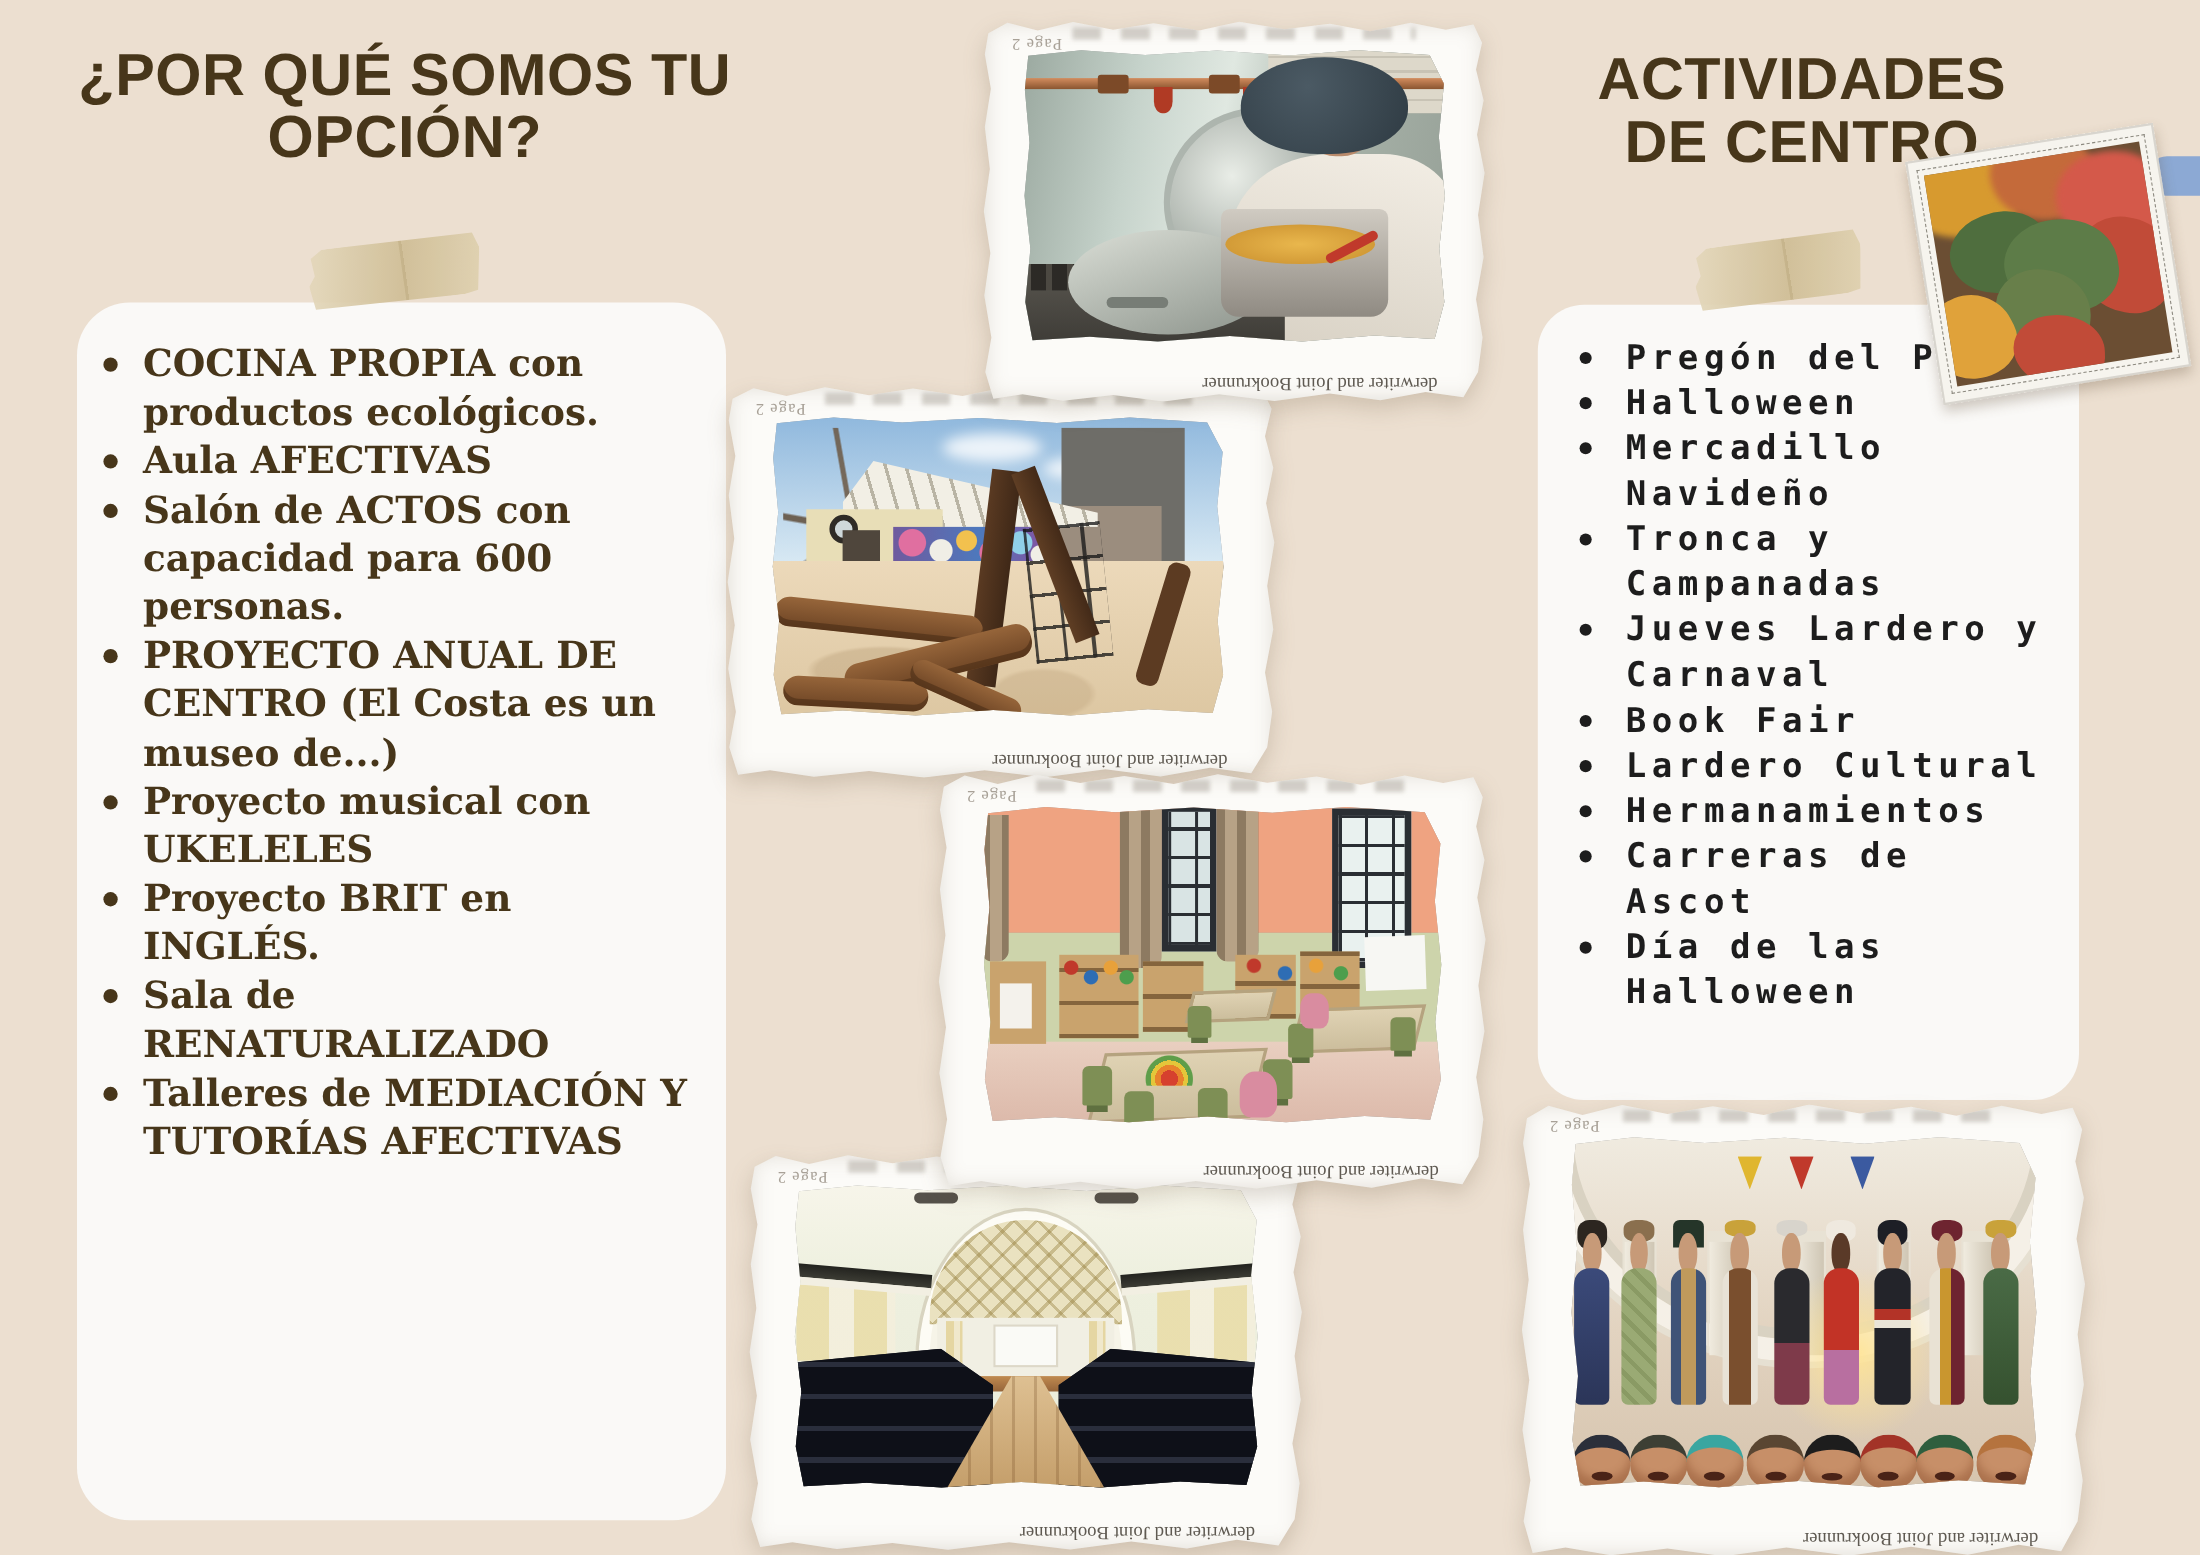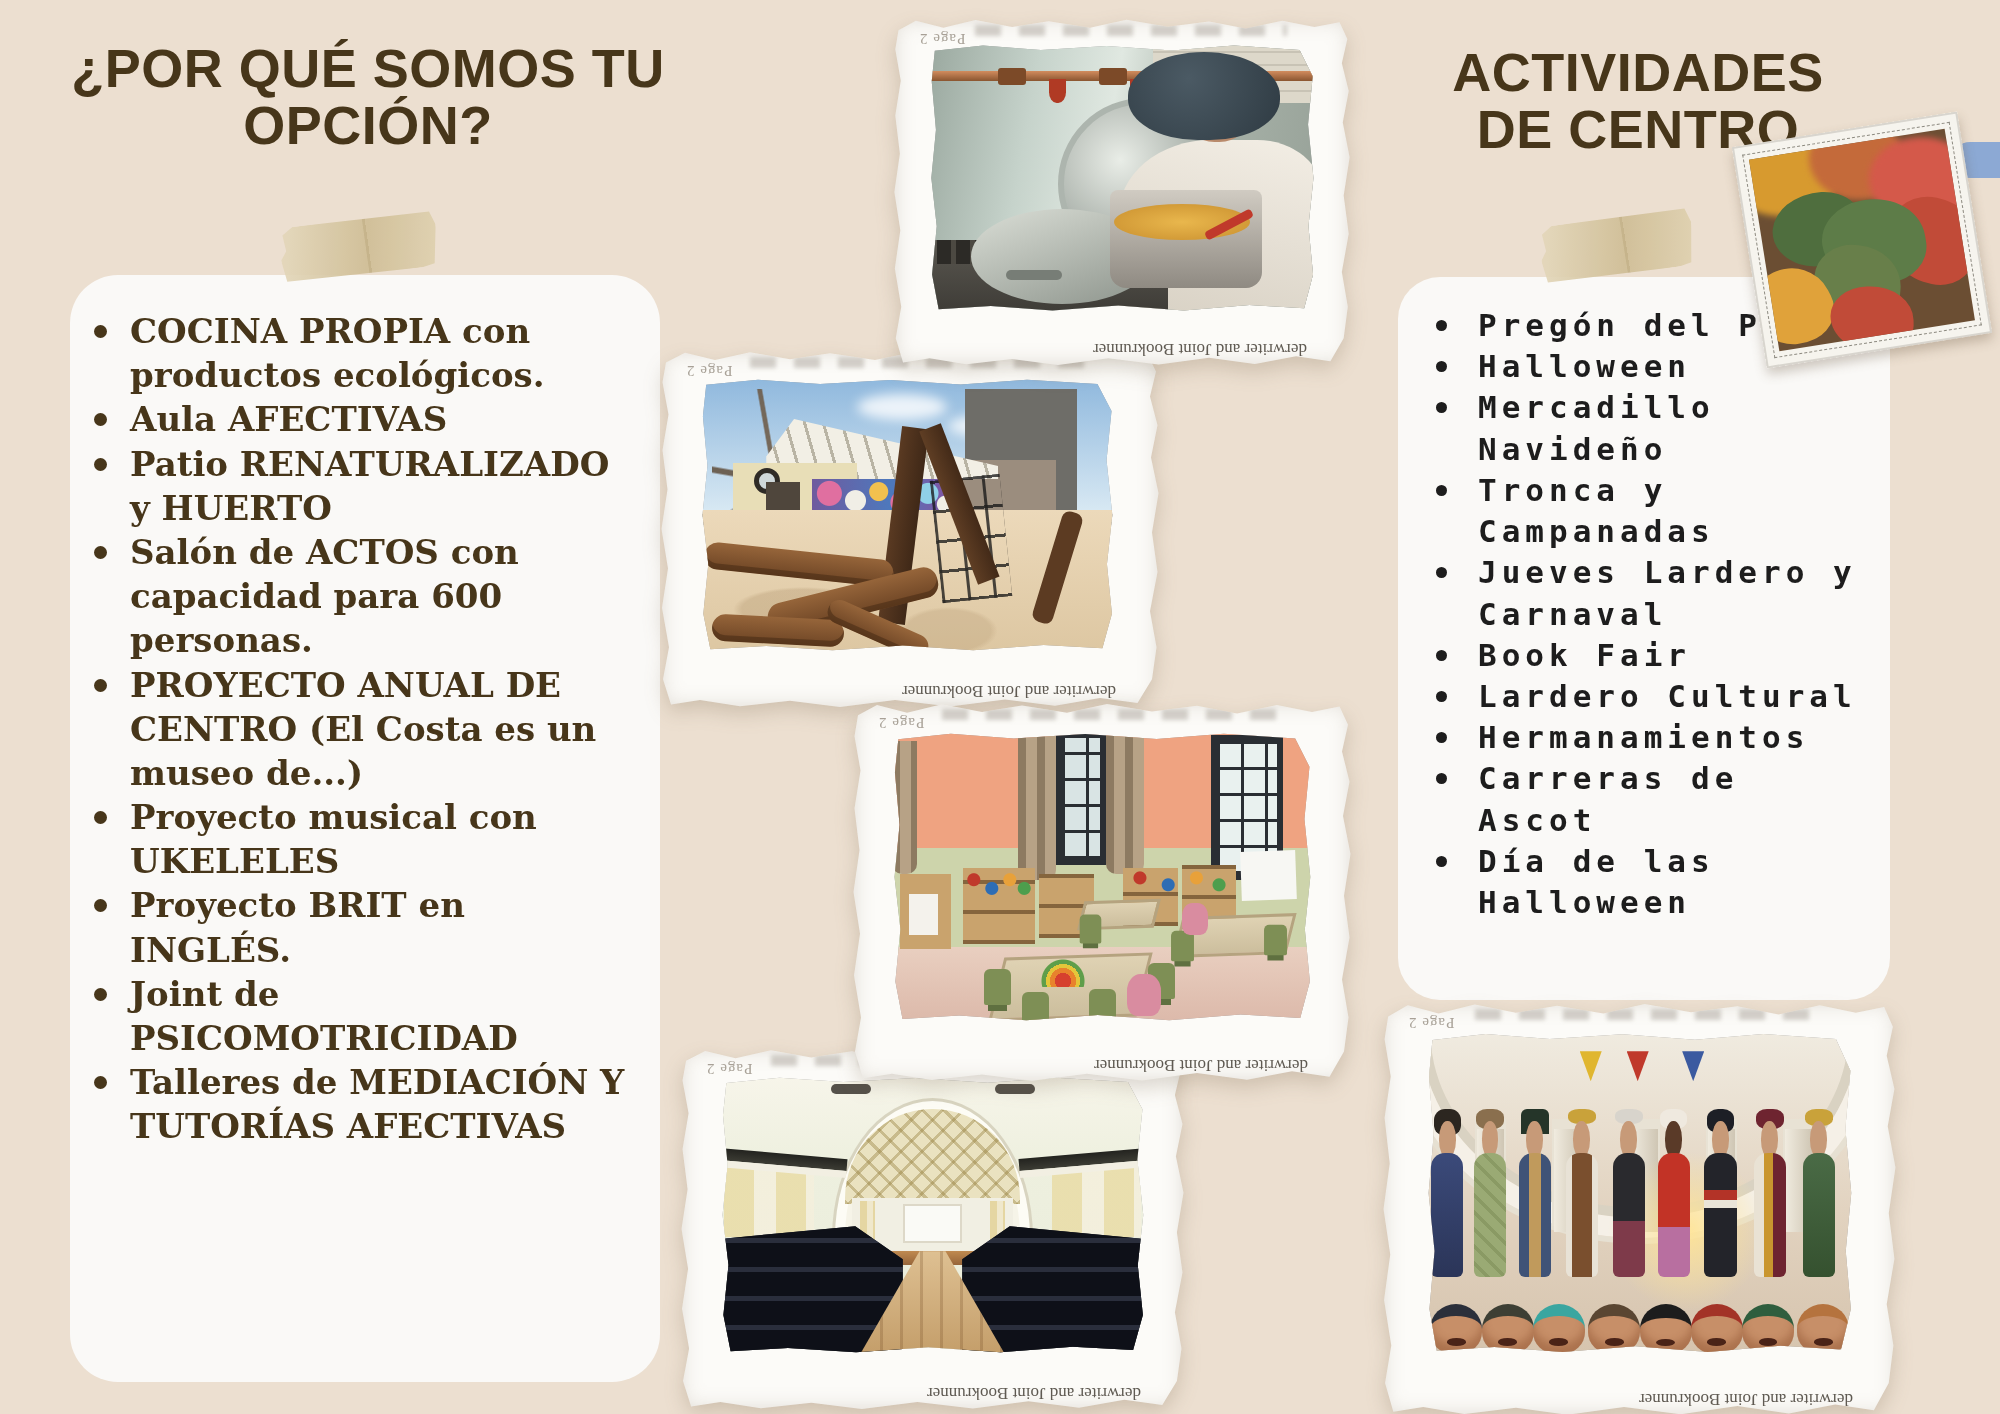--- a/index.html
+++ b/index.html
@@ -250,26 +250,25 @@
 </head>
 <body>
 
 <h1 class="heading" id="left-heading">¿POR QUÉ SOMOS TU OPCIÓN?</h1>
 <h1 class="heading" id="right-heading">ACTIVIDADES DE CENTRO</h1>
 
 <div class="panel" id="left-panel">
   <ul>
       <li>COCINA PROPIA con productos ecológicos.</li>
       <li>Aula AFECTIVAS</li>
-      <li>Patio RENATURALIZADO y HUERTO</li>
       <li>Salón de ACTOS con capacidad para 600 personas.</li>
       <li>PROYECTO ANUAL DE CENTRO (El Costa es un museo de...)</li>
       <li>Proyecto musical con UKELELES</li>
       <li>Proyecto BRIT en INGLÉS.</li>
-      <li>Joint de PSICOMOTRICIDAD</li>
+      <li>Sala de RENATURALIZADO</li>
       <li>Talleres de MEDIACIÓN Y TUTORÍAS AFECTIVAS</li>
     </ul>
 </div>
 
 <div class="panel" id="right-panel">
   <ul>
       <li>Pregón del Pilar</li>
       <li>Halloween</li>
       <li>Mercadillo Navideño</li>
       <li>Tronca y Campanadas</li>

